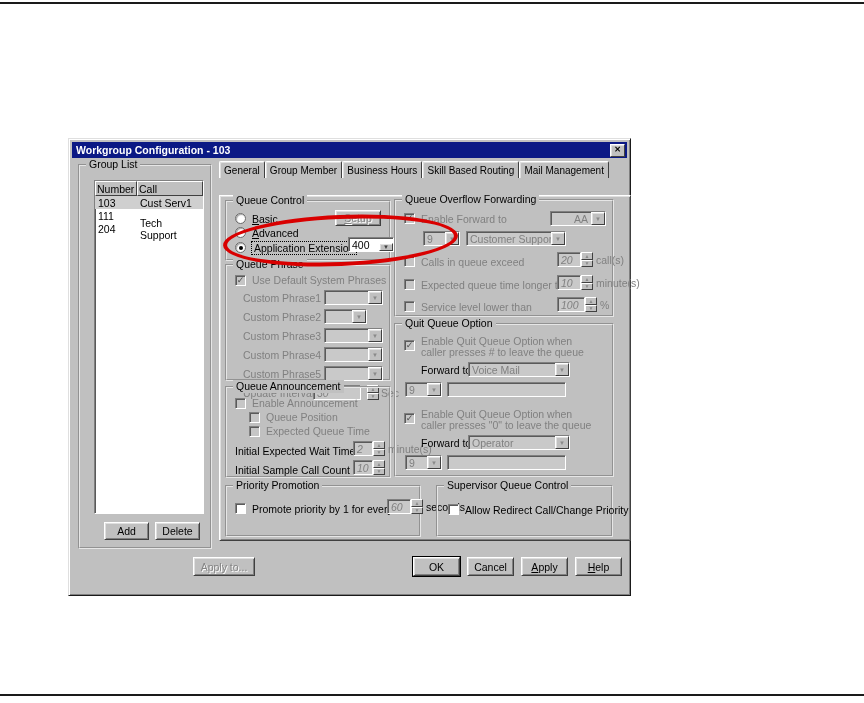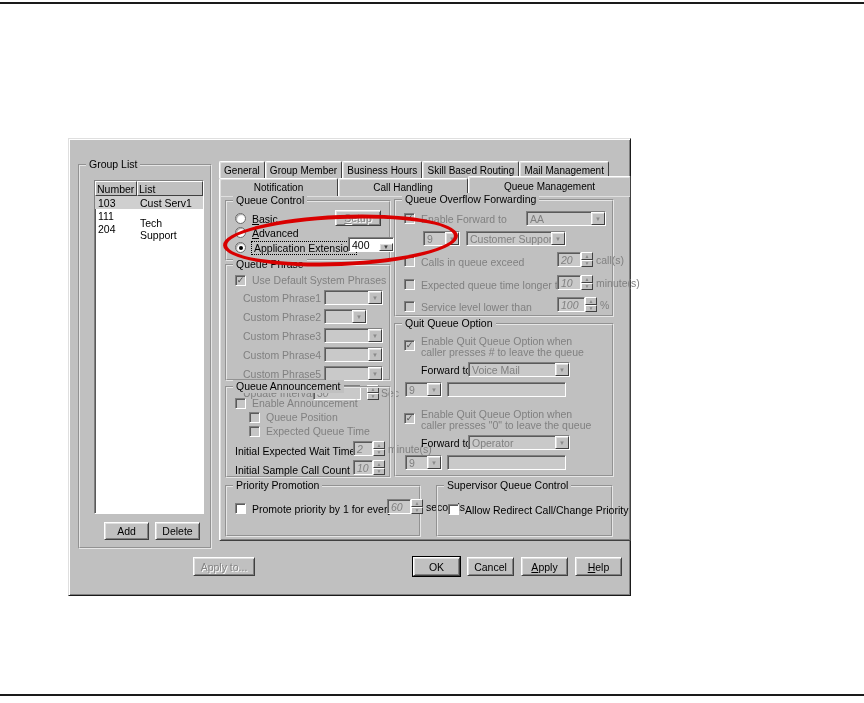--- a/index.html
+++ b/index.html
@@ -113,27 +113,33 @@
   u { text-decoration:underline; }
 </style>
 </head>
 <body>
 
 <div class="rule rule-top"></div>
 <div class="rule rule-bottom"></div>
 
 <div class="win">
 
+  <div class="titlebar" style="background: rgb(11, 25, 133);">
+    <span class="title">Workgroup Configuration - 103</span>
+    <span class="closebtn">
+      <span>✕</span>
+    </span>
+  </div>
 
   <div class="fs gl">
     <span class="lg">Group List</span>
     <div class="listbox">
       <div class="lhdr">
         <span class="hc col1">Number</span>
-        <span class="hc col2">List</span>
+        <span class="hc col2">Call</span>
       </div>
       <div class="lrow sel">
         <span class="col1">103</span>
         <span class="col2">Cust Serv1</span>
       </div>
       <div class="lrow">
         <span class="col1">111</span>
         <span class="col2"></span>
       </div>
       <div class="lrow">
@@ -144,25 +150,20 @@
     <button class="btn" style="left:24px; top:356px; width:45px; height:18px;">Add</button>
     <button class="btn" style="left:75px; top:356px; width:45px; height:18px;">Delete</button>
   </div>
 
   <div class="tabrow1">
     <span class="tab">General</span>
     <span class="tab">Group Member</span>
     <span class="tab">Business Hours</span>
     <span class="tab">Skill Based Routing</span>
     <span class="tab">Mail Management</span>
-  </div>
-  <div class="tabrow2">
-    <span class="tab" style="width:119px;">Notification</span>
-    <span class="tab" style="width:130px;">Call Handling</span>
-    <span class="tab active" style="width:163px;">Queue Management</span>
   </div>
 
   <div class="pane"></div>
 
   <div class="fs g-qc">
     <span class="lg">Queue Control</span>
     <div class="pad">
       <div class="row" style="height:13px;">
         <span class="radio"></span>
         <span class="lblgap"><u>B</u>asic</span>
@@ -293,21 +294,21 @@
       </div>
     </div>
   </div>
 
   <div class="fs g-of">
     <span class="lg">Queue Overflow Forwarding</span>
     <div style="padding:10px 6px 0 8px;">
       <div class="row gtx" style="height:15px;">
         <span class="cb on dis"></span>
         <span class="lblgap">Enable Forward to</span>
-        <span class="combo dis" style="margin-left:auto; width:80px;">
+        <span class="combo dis" style="margin-left:auto; width:56px;padding-left:20px;">
           <span class="cv">AA</span>
           <span class="dd"></span>
         </span>
       </div>
       <div class="row gtx" style="height:15px; margin:5px 0 0 19px;">
         <span class="combo dis" style="width:37px;">
           <span class="cv">9</span>
           <span class="dd"></span>
         </span>
         <span class="combo dis" style="margin-left:6px; width:100px;">

